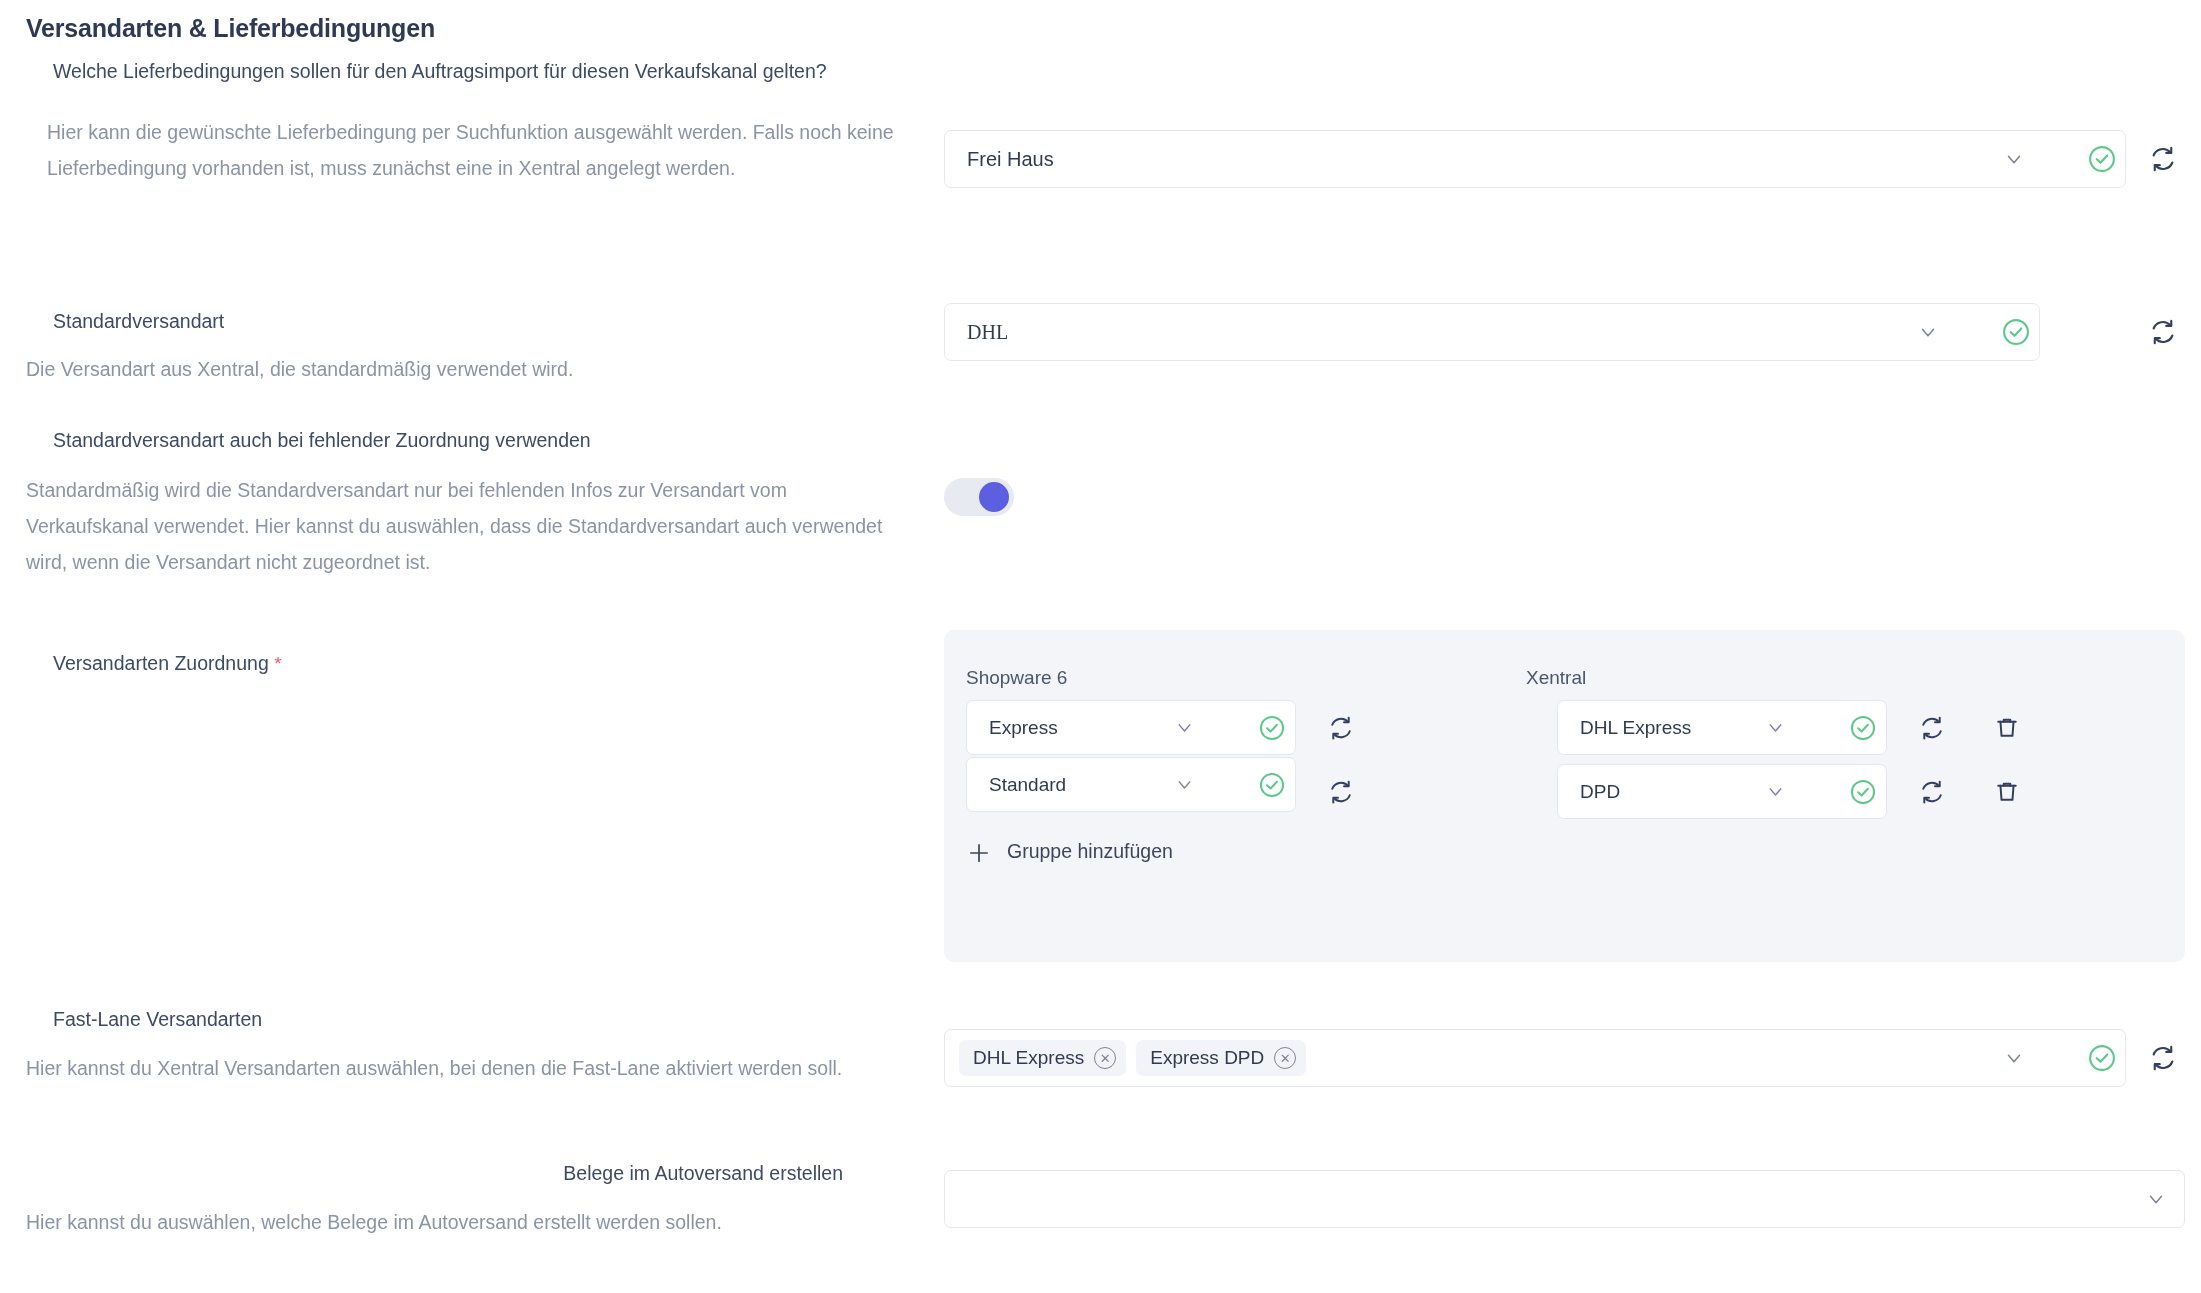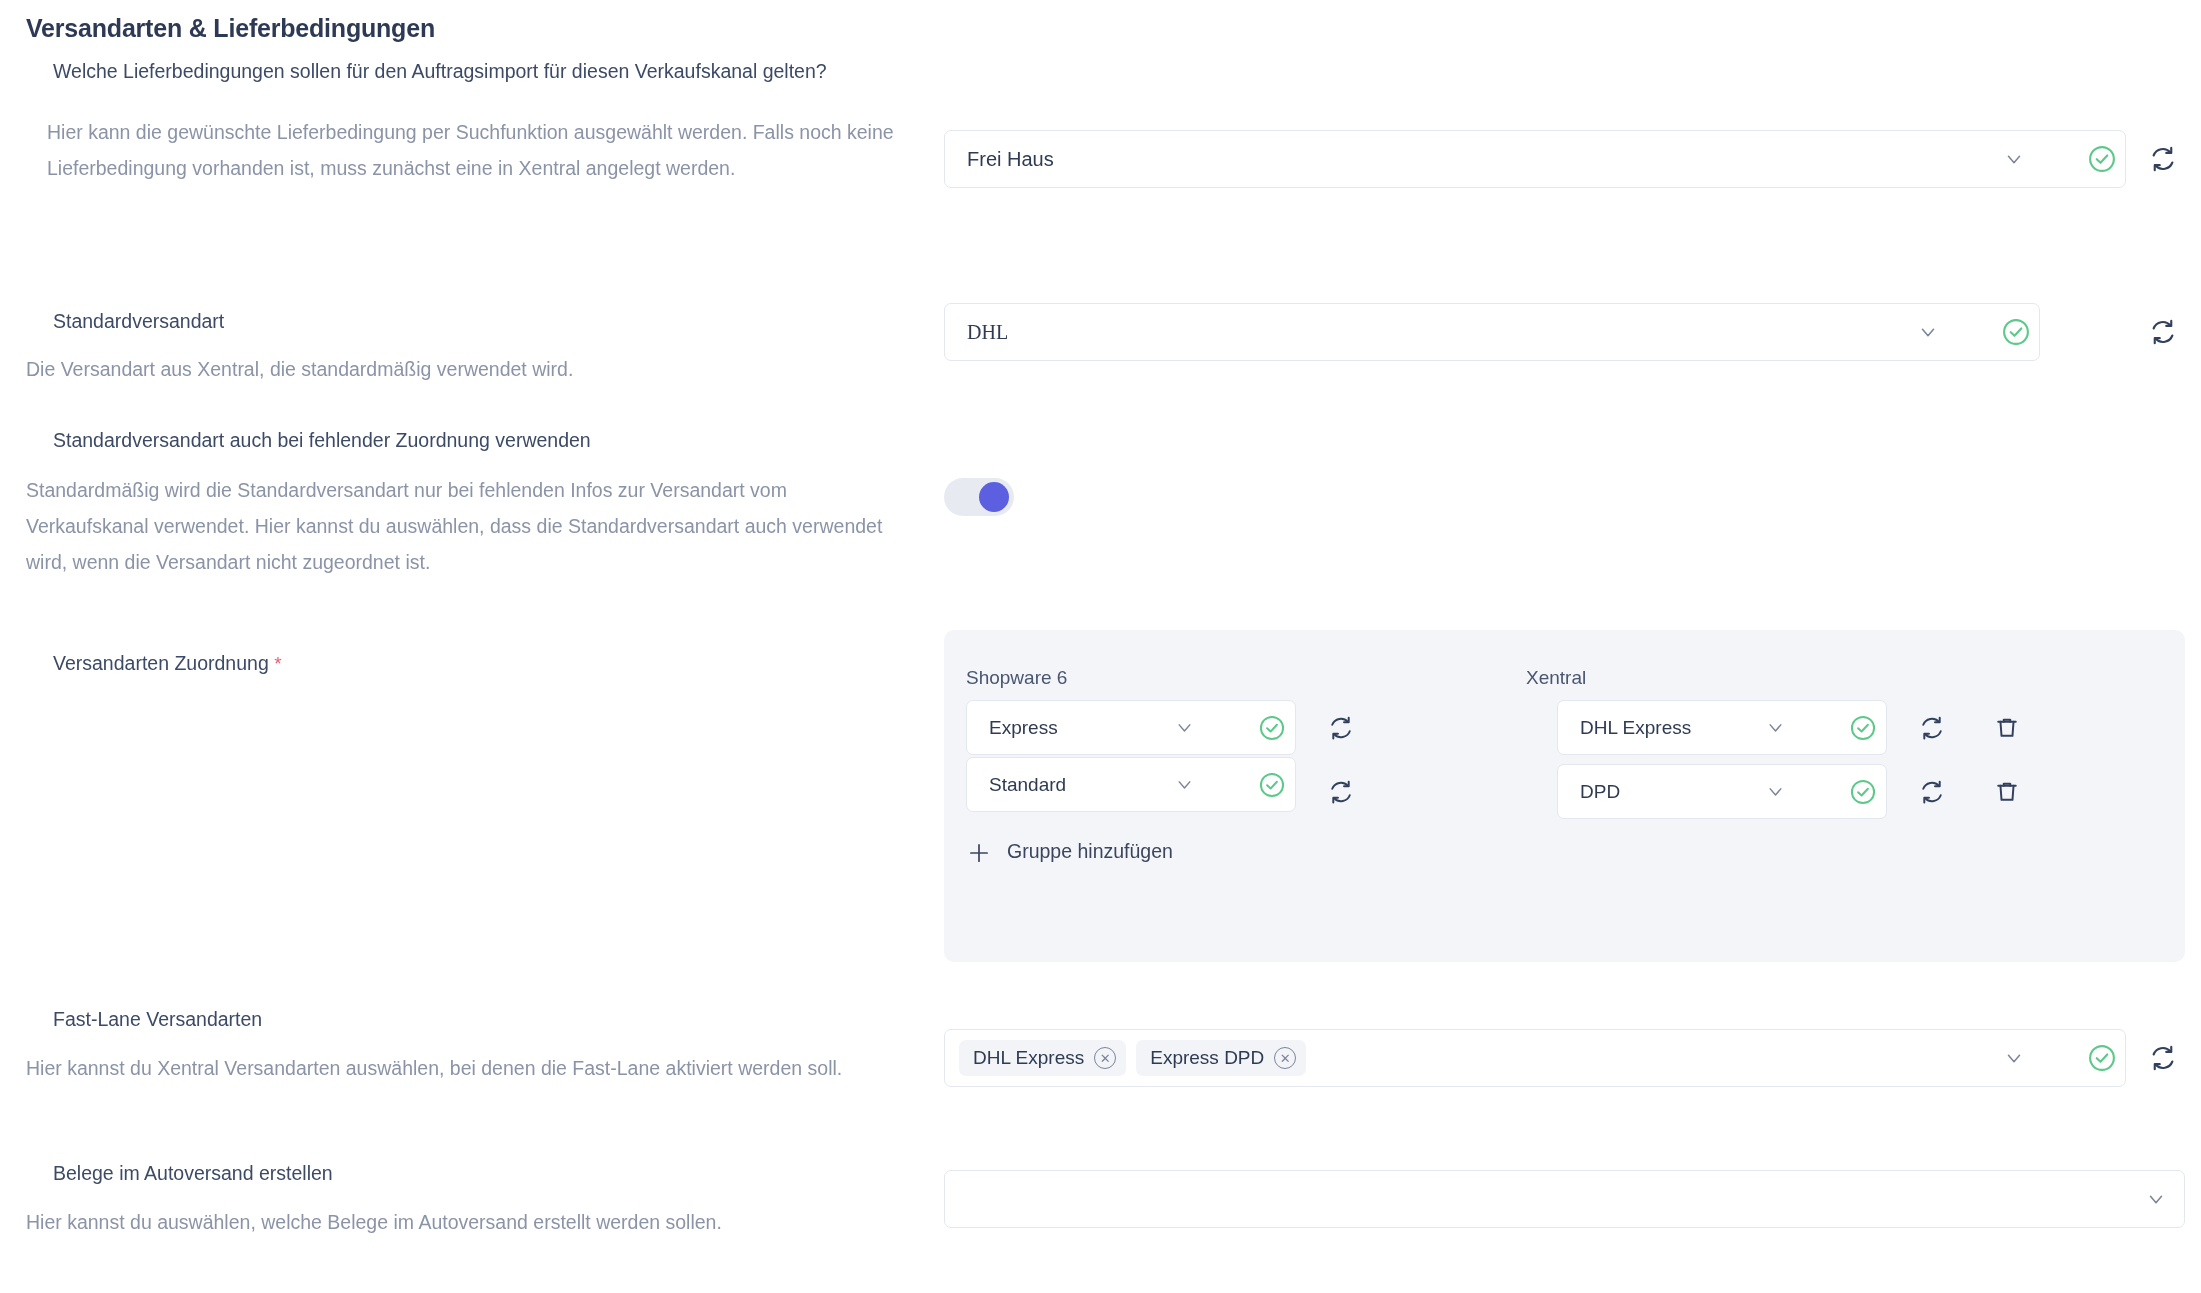--- a/index.html
+++ b/index.html
@@ -342,21 +342,21 @@
   </div>
   <div class="refresh" style="left:2146px; top:1041px;">
     <svg width="30" height="30" viewBox="0 0 24 24" fill="none" stroke="#32405e" stroke-width="1.7" stroke-linecap="round" stroke-linejoin="round">
       <path d="M4.5 9.2A8 8 0 0 1 17.8 6.6"></path>
       <polyline points="18.6 3.1 18.6 7.1 14.6 7.1"></polyline>
       <path d="M19.5 14.8A8 8 0 0 1 6.2 17.4"></path>
       <polyline points="5.4 20.9 5.4 16.9 9.4 16.9"></polyline>
     </svg>
   </div>
 
-  <div class="lbl" style="top:1158px;">Belege im Autoversand erstellen</div>
+  <div class="lbl" style="top:1158px;text-align:right;">Belege im Autoversand erstellen</div>
   <div class="desc" style="top:1204px;">Hier kannst du auswählen, welche Belege im Autoversand erstellt werden sollen.</div>
 
   <div class="field" style="left:944px; top:1170px; width:1241px; height:58px;">
     <span class="val"></span>
     <span class="chev" style="width:56px;">
       <svg width="22" height="22" viewBox="0 0 24 24" fill="none" stroke="#7d8598" stroke-width="1.7" stroke-linecap="round" stroke-linejoin="round">
         <polyline points="6 9 12 16 18 9"></polyline>
       </svg>
     </span>
   </div>

